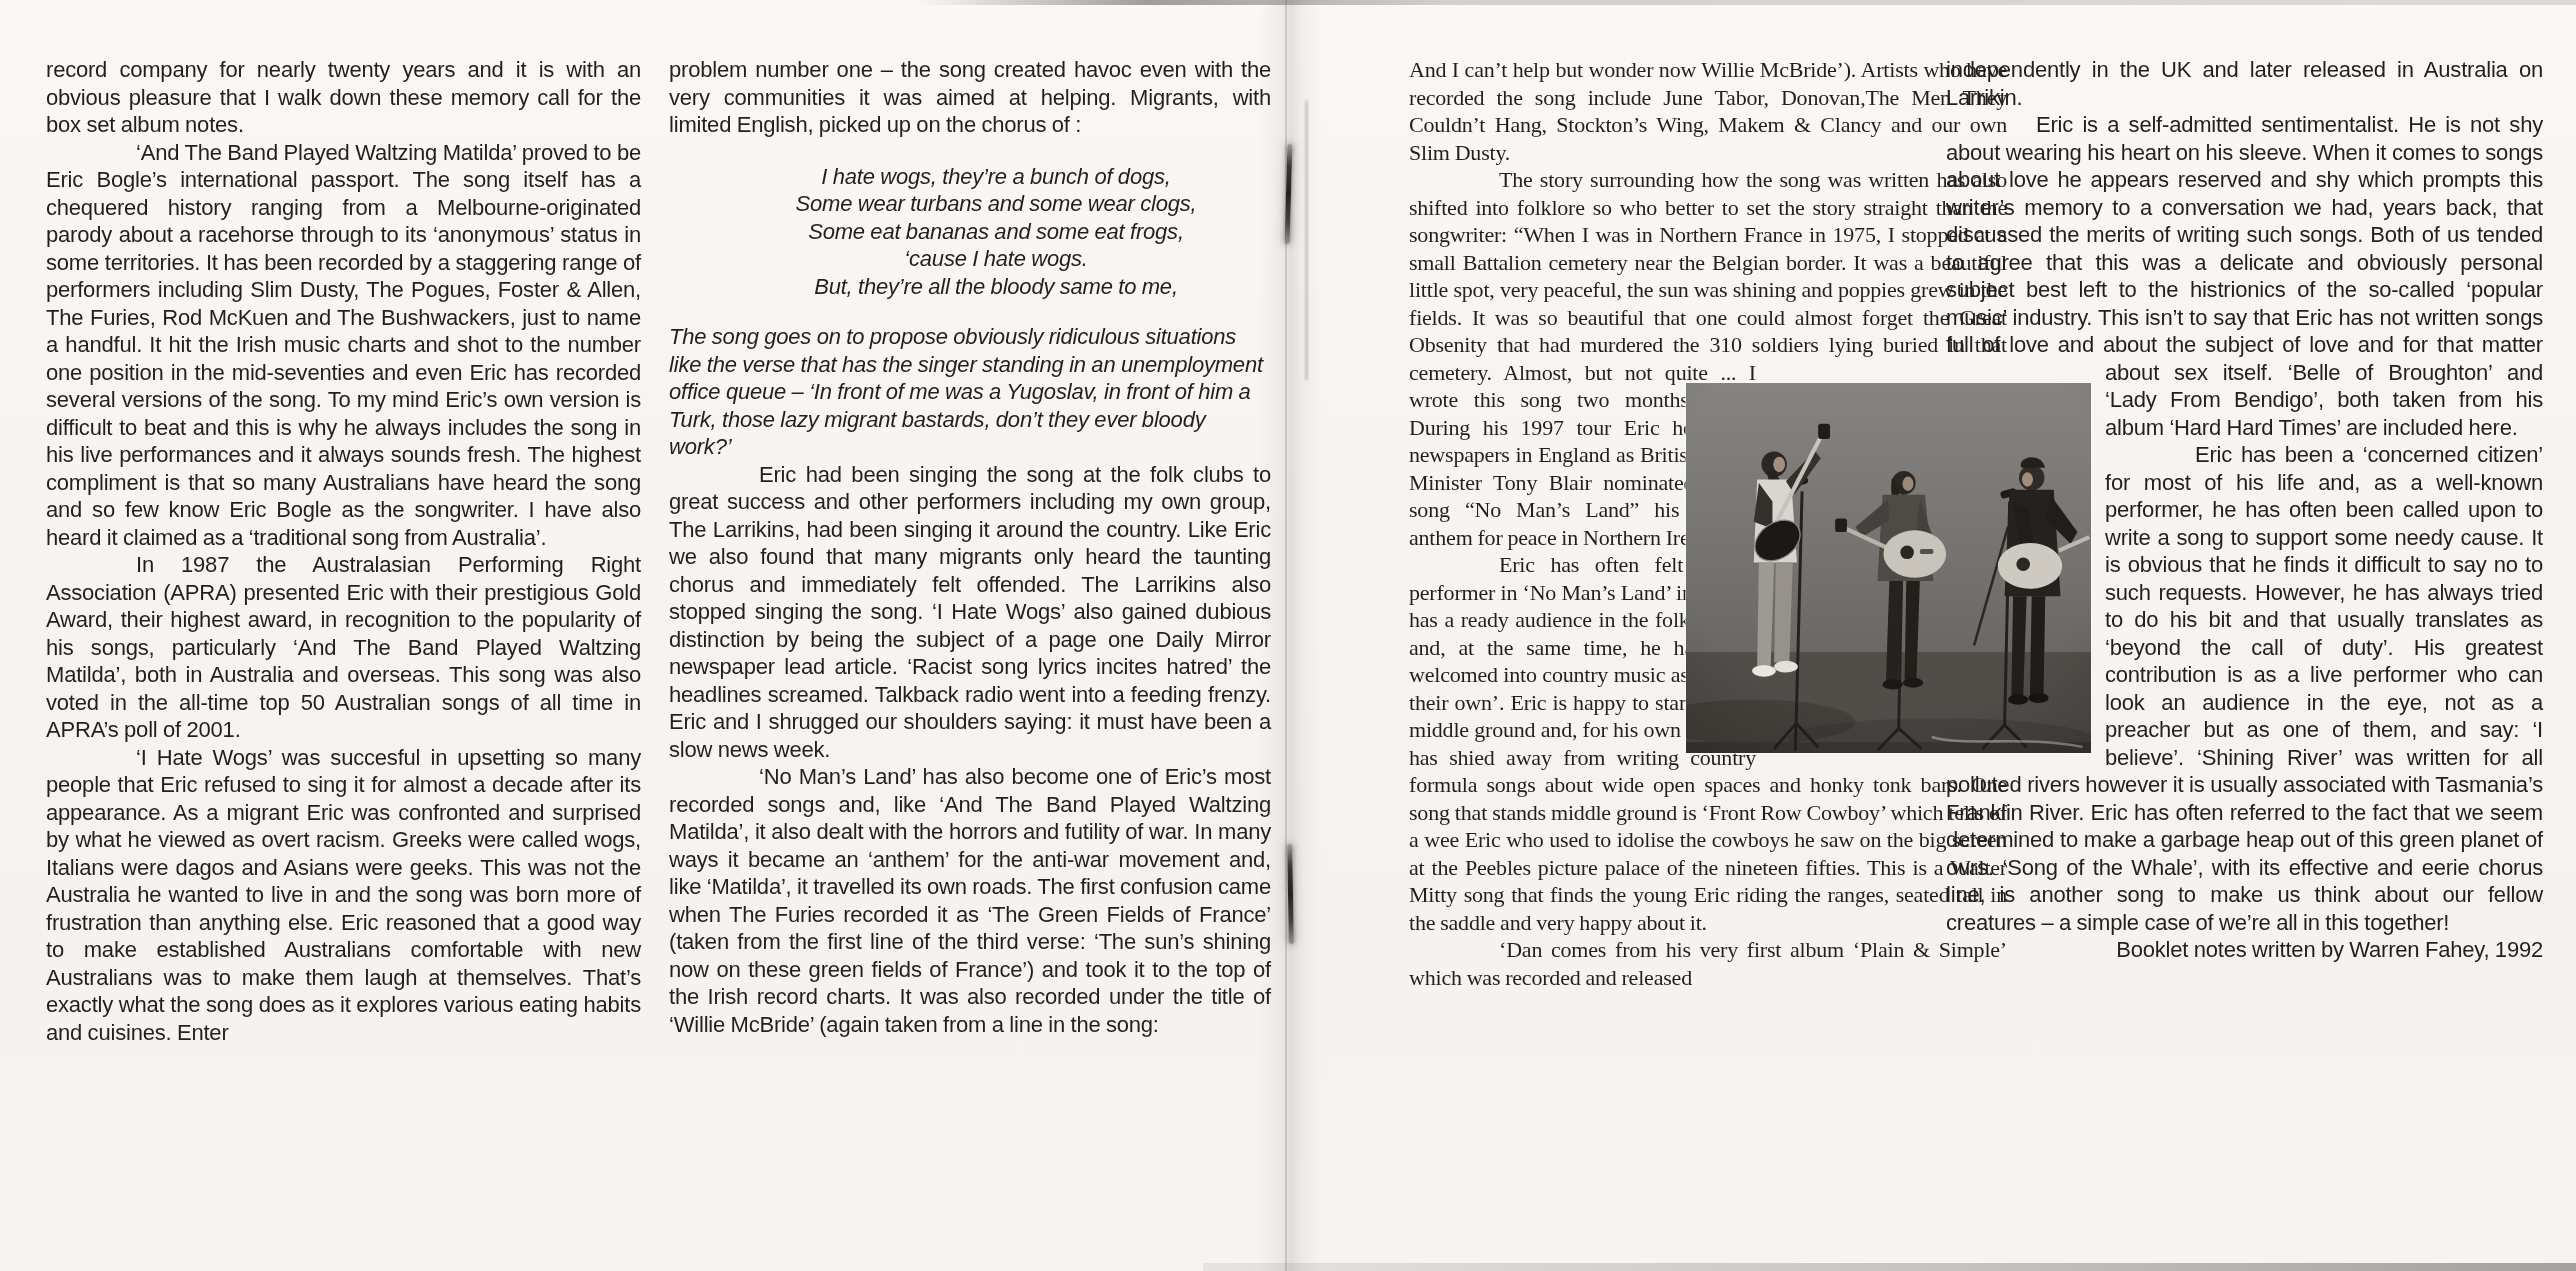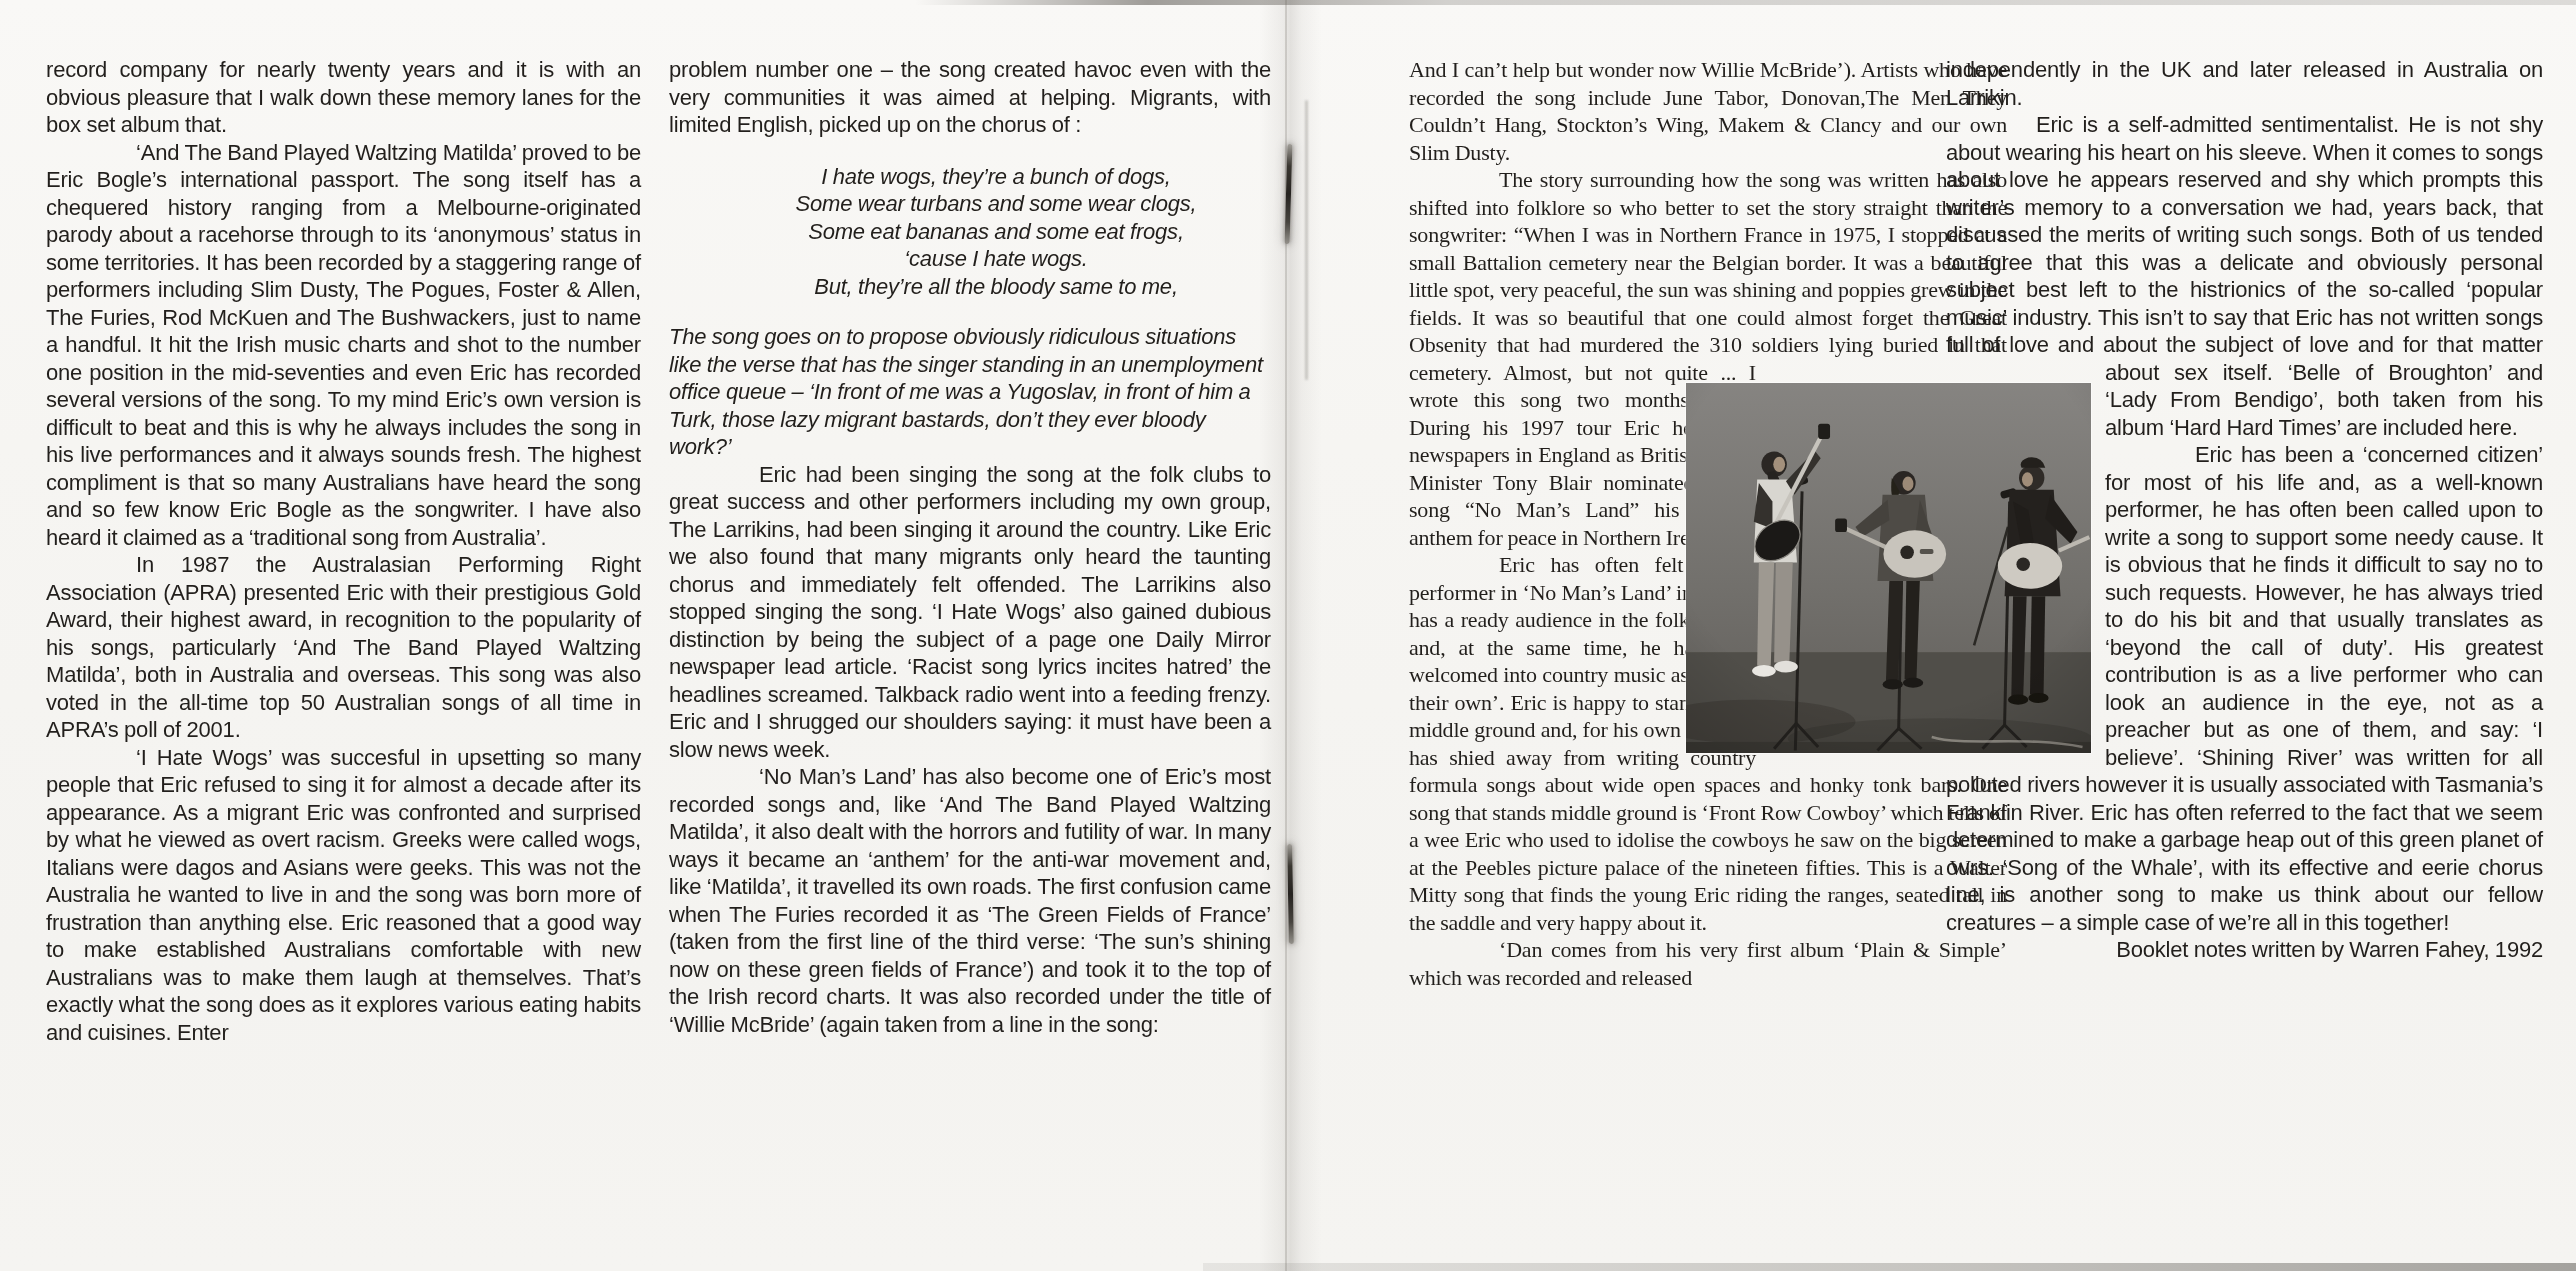--- a/index.html
+++ b/index.html
@@ -54,21 +54,21 @@
     background:linear-gradient(90deg,rgba(95,92,86,.10) 0%,rgba(95,92,86,.32) 55%,rgba(75,72,66,.48) 100%);}
 </style>
 </head>
 <body>
 
 <div class="scan">
 
   <div class="edgeTop"></div>
 
   <div class="col c1">
-    <p>record company for nearly twenty years and it is with an obvious pleasure that I walk down these memory lanes for the box set album that.</p>
+    <p>record company for nearly twenty years and it is with an obvious pleasure that I walk down these memory call for the box set album notes.</p>
     <p class="ind">‘And The Band Played Waltzing Matilda’ proved to be Eric Bogle’s international passport. The song itself has a chequered history ranging from a Melbourne-originated parody about a racehorse through to its ‘anonymous’ status in some territories. It has been recorded by a staggering range of performers including Slim Dusty, The Pogues, Foster &amp; Allen, The Furies, Rod McKuen and The Bushwackers, just to name a handful. It hit the Irish music charts and shot to the number one position in the mid-seventies and even Eric has recorded several versions of the song. To my mind Eric’s own version is difficult to beat and this is why he always includes the song in his live performances and it always sounds fresh. The highest compliment is that so many Australians have heard the song and so few know Eric Bogle as the songwriter. I have also heard it claimed as a ‘traditional song from Australia’.</p>
     <p class="ind">In 1987 the Australasian Performing Right Association (APRA) presented Eric with their prestigious Gold Award, their highest award, in recognition to the popularity of his songs, particularly ‘And The Band Played Waltzing Matilda’, both in Australia and overseas. This song was also voted in the all-time top 50 Australian songs of all time in APRA’s poll of 2001.</p>
     <p class="ind">‘I Hate Wogs’ was succesful in upsetting so many people that Eric refused to sing it for almost a decade after its appearance. As a migrant Eric was confronted and surprised by what he viewed as overt racism. Greeks were called wogs, Italians were dagos and Asians were geeks. This was not the Australia he wanted to live in and the song was born more of frustration than anything else. Eric reasoned that a good way to make established Australians comfortable with new Australians was to make them laugh at themselves. That’s exactly what the song does as it explores various eating habits and cuisines. Enter</p>
   </div>
 
   <div class="col c2">
     <p>problem number one – the song created havoc even with the very communities it was aimed at helping. Migrants, with limited English, picked up on the chorus of :</p>
     <div class="verse">
       <div>I hate wogs, they’re a bunch of dogs,</div>
       <div>Some wear turbans and some wear clogs,</div>

